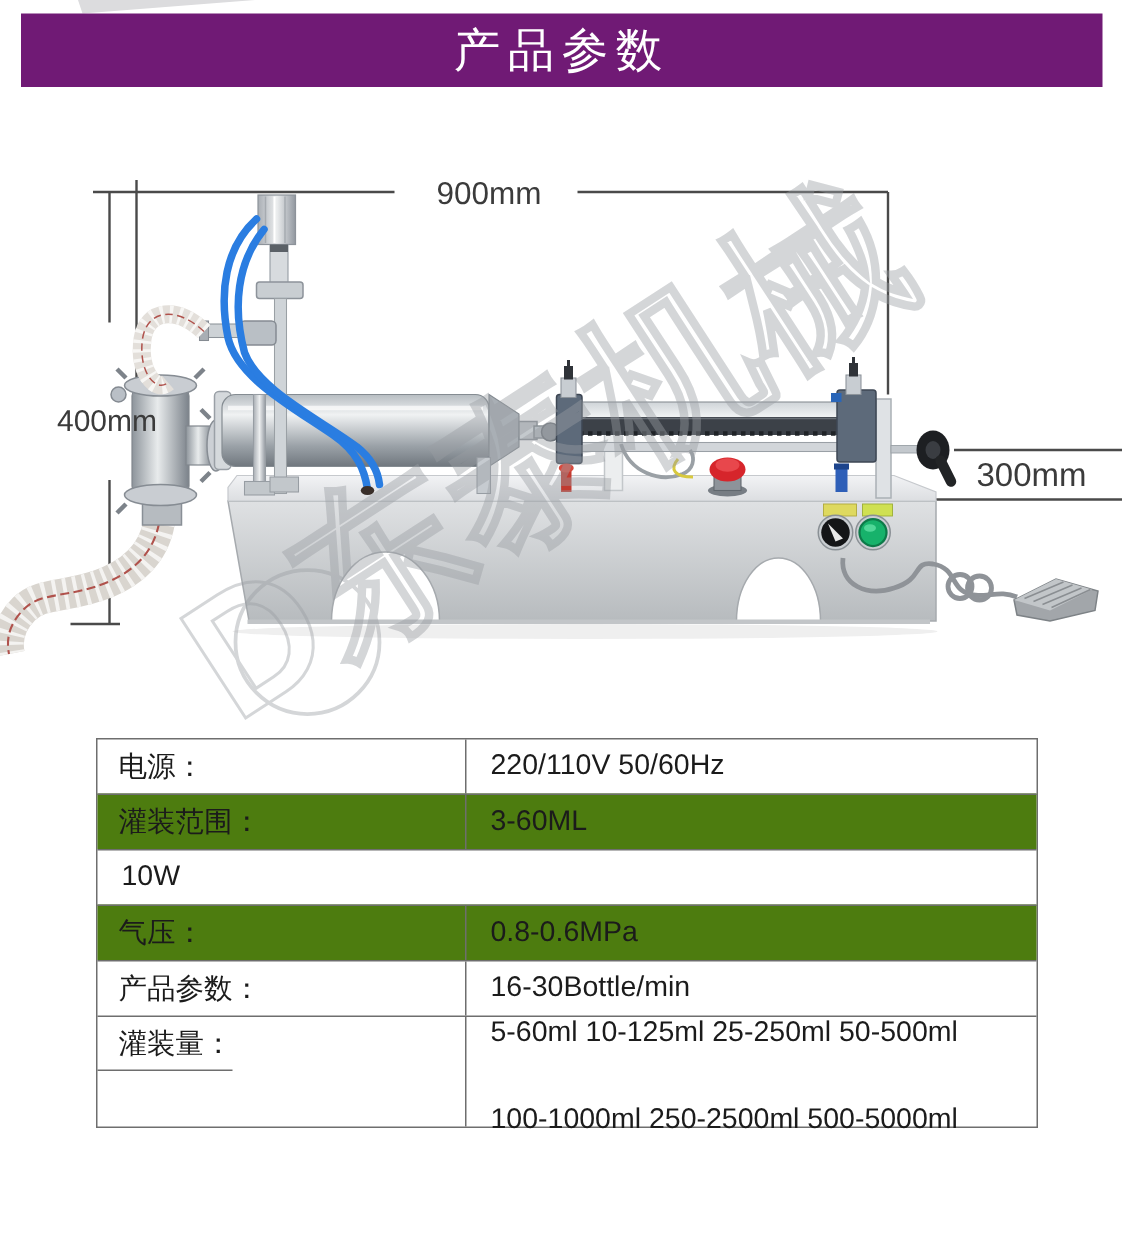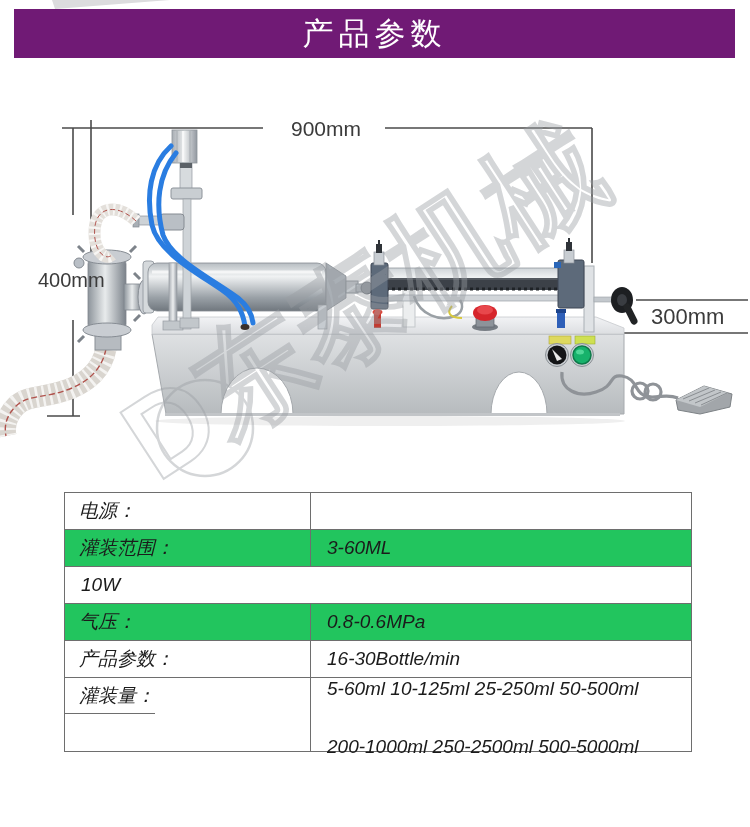--- a/index.html
+++ b/index.html
@@ -12,26 +12,26 @@
   .banner-text{color:#ffffff;font-size:31px;letter-spacing:5px;
                font-family:"Liberation Serif",serif;}
 
   
   svg.figure{position:absolute;left:0;top:0;width:750px;height:492px;z-index:1;}
   .dim-text{font-family:"Liberation Sans",sans-serif;fill:#3b3b3b;}
 
   
   .spec-table{position:absolute;left:64px;top:492px;width:626px;
               border:1px solid #6e6e6e;background:#fff;font-size:19px;color:#1b1b1b;z-index:2;}
-  .srow{display:flex;height:36px;font-style:italic;}
+  .srow{display:flex;height:36px;}
   .srow + .srow{border-top:1px solid #6e6e6e;}
   .cell{display:flex;align-items:center;box-sizing:border-box;}
   .lbl{width:246px;border-right:1px solid #6e6e6e;padding-left:14px;}
   .val{flex:1;padding-left:16px;}
-  .shaded{background:#22c55e;}
+  .shaded{background:#4d7c0f;}
   .pct{font-size:13px;margin-left:4px;}
   .srow.double{height:73px;}
   .lblcol{width:246px;border-right:1px solid #6e6e6e;box-sizing:border-box;
           display:flex;flex-direction:row;}
   .lbl-top{height:36px;border-bottom:1px solid #6e6e6e;display:flex;align-items:center;
            padding-left:14px;box-sizing:border-box;}
   .lbl-bottom{flex:1;}
   .valcol{flex:1;display:flex;flex-direction:column;gap:36px;}
   .valcol .vline{height:36px;display:flex;align-items:center;padding-left:16px;}
 </style>
@@ -243,20 +243,21 @@
 
   <text class="dim-text" x="326" y="136" font-size="21" text-anchor="middle">900mm</text>
   <text class="dim-text" x="38" y="287" font-size="20">400mm</text>
   <text class="dim-text" x="651" y="324" font-size="22">300mm</text>
 </svg>
 
 <div class="spec-table">
 
   <div class="srow">
     <div class="cell lbl">电源：</div>
+    <div class="cell val">220/110V 50/60Hz</div>
   </div>
 
   <div class="srow shaded">
     <div class="cell lbl">灌装范围：</div>
     <div class="cell val">3-60ML</div>
   </div>
 
   <div class="srow">
     <div class="cell val">10W</div>
   </div>
@@ -272,17 +273,17 @@
   </div>
 
 
   <div class="srow double">
     <div class="lblcol">
       <div class="lbl-top">灌装量：</div>
       <div class="lbl-bottom"></div>
     </div>
     <div class="valcol">
       <div class="vline">5-60ml 10-125ml 25-250ml 50-500ml</div>
-      <div class="vline">200-1000ml 250-2500ml 500-5000ml</div>
+      <div class="vline">100-1000ml 250-2500ml 500-5000ml</div>
     </div>
   </div>
 
 </div>
 
 </body></html>

